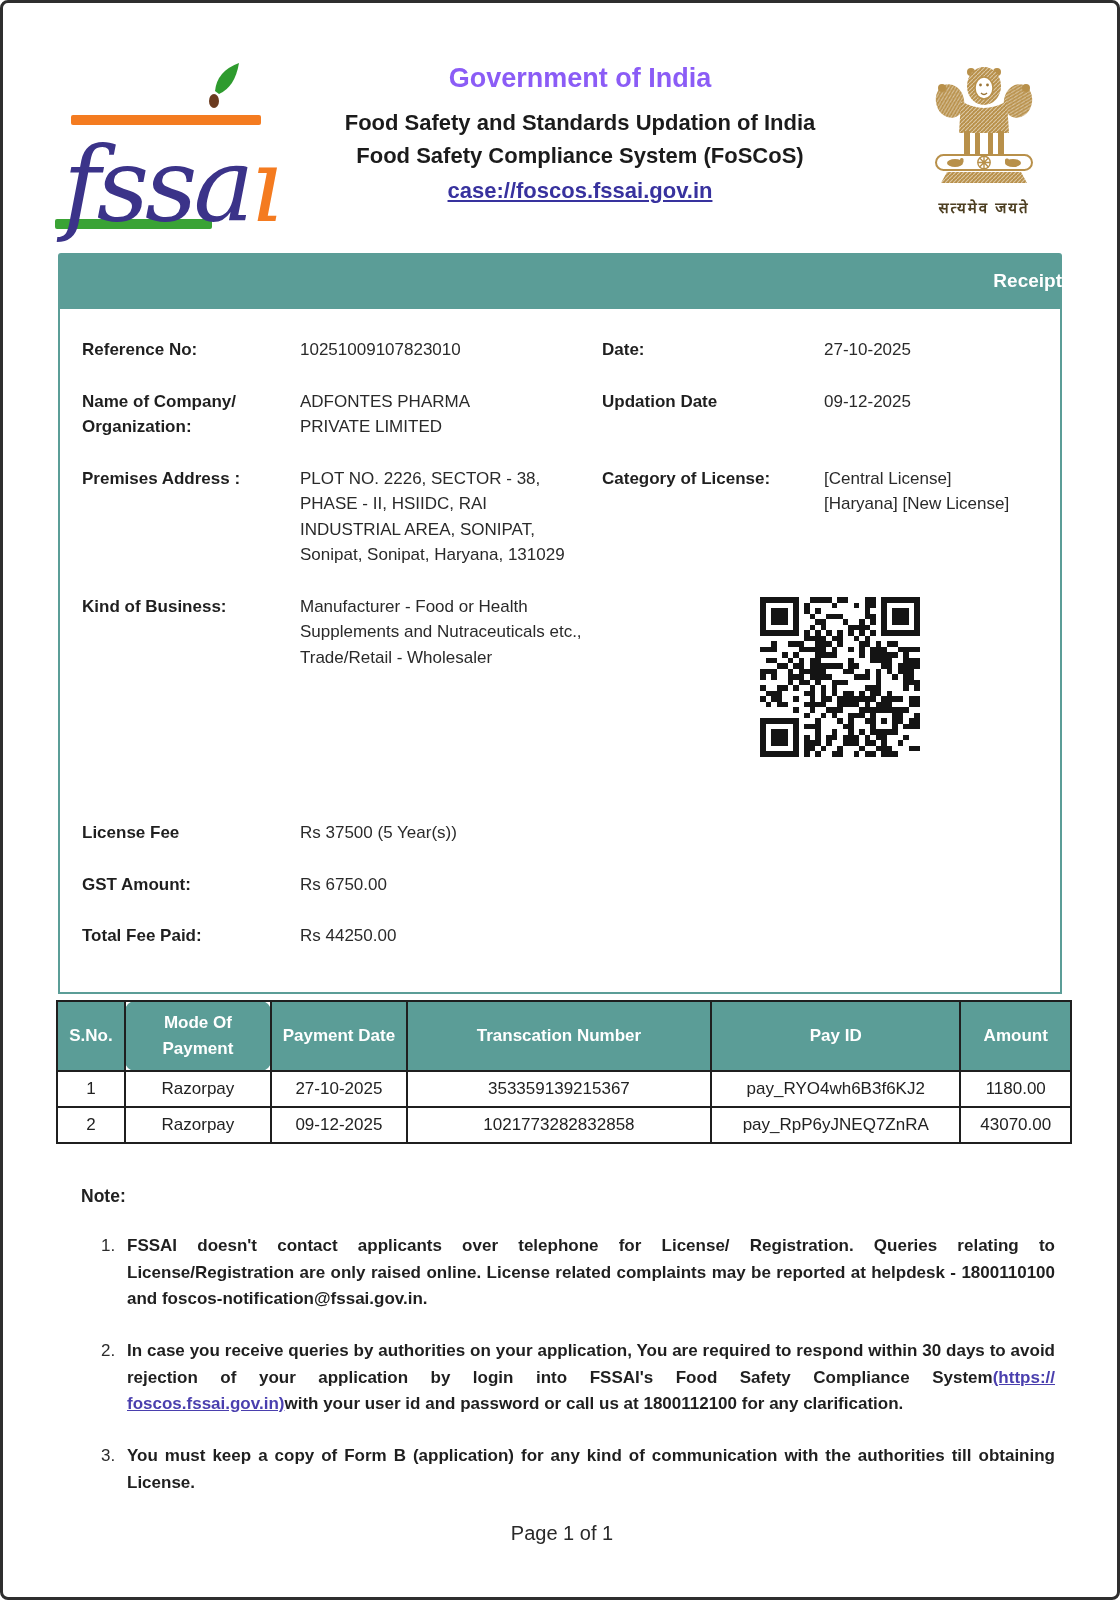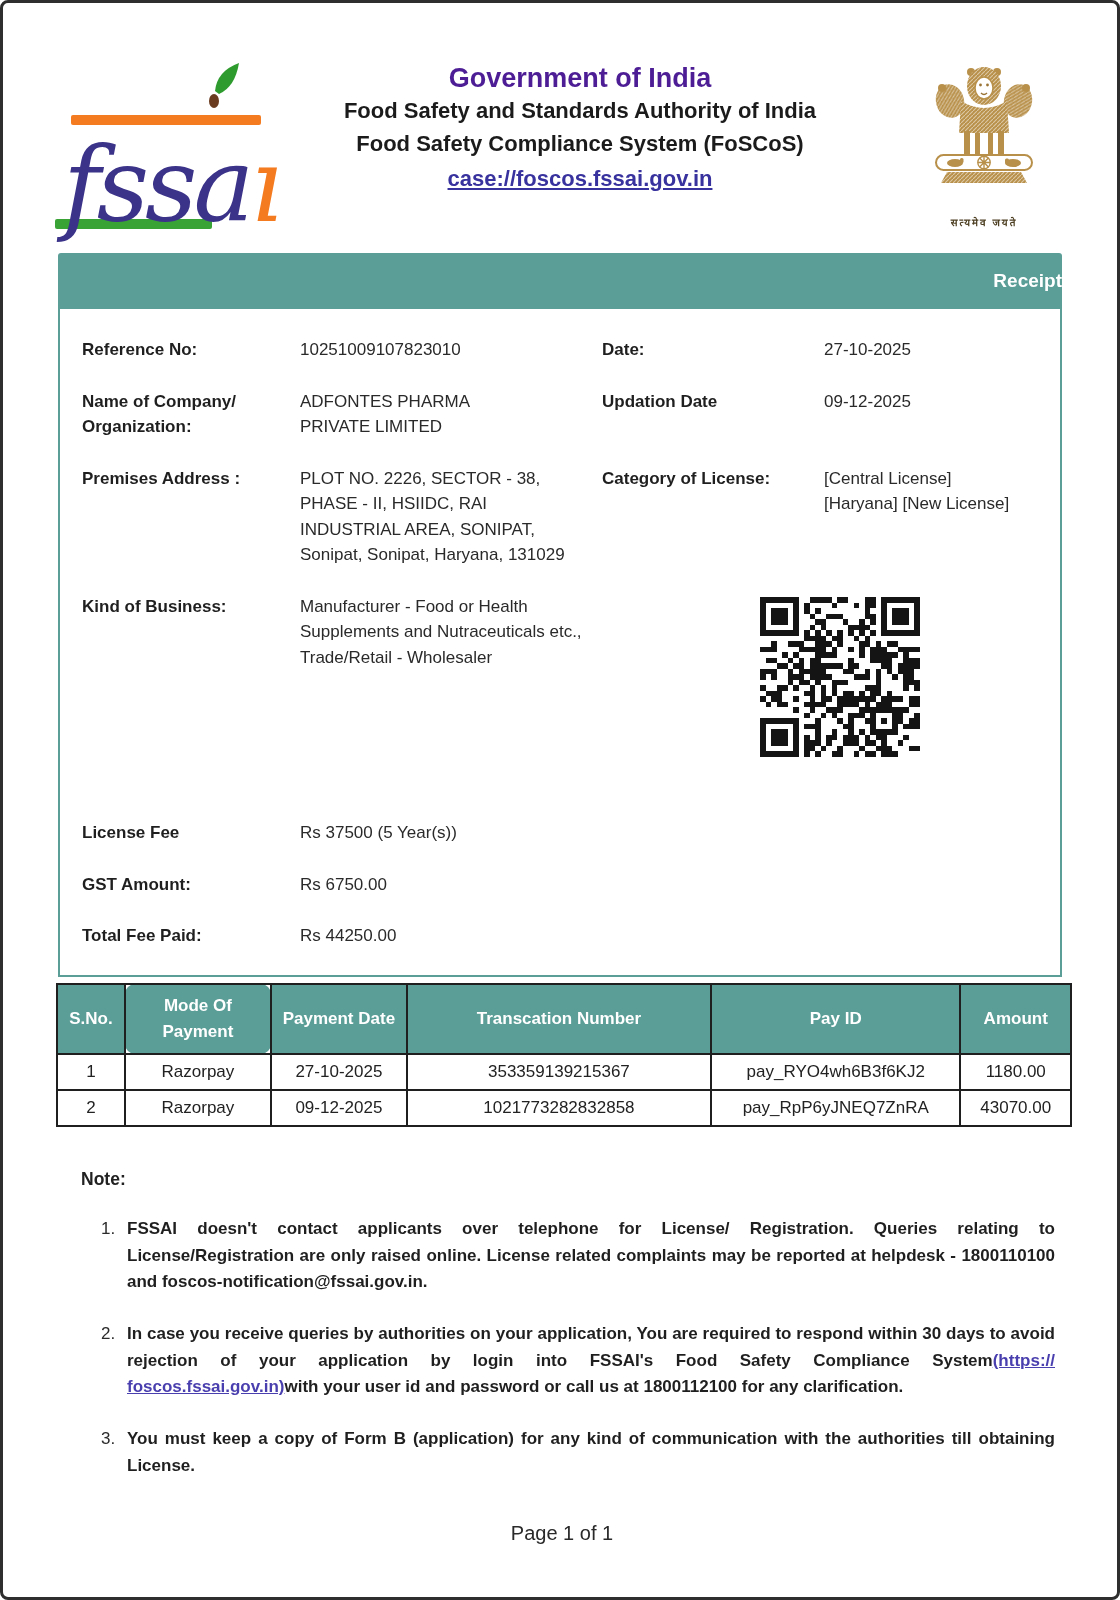--- a/index.html
+++ b/index.html
@@ -24,36 +24,36 @@
     font-size:102px; line-height:1; letter-spacing:-4px; }
   .logo-fssa { color:#3b3389; }
   .logo-i { color:#f47b20; }
   .logo-orange-bar { position:absolute; left:16px; right:0; top:56px; height:10px;
     background:#f47b20; z-index:1; border-radius:2px; }
   .logo-green-bar { position:absolute; left:0; bottom:2px; width:76%; height:10px;
     background:#3aa335; z-index:1; border-radius:2px; }
   .logo-leaf { position:absolute; right:14px; top:2px; z-index:3; }
 
   .hdr-center { flex:1; text-align:center; padding-top:4px; }
-  .hdr-title { font-size:27px; font-weight:700; color:#4c1d95; margin-bottom:4px; }
+  .hdr-title { font-size:27px; font-weight:700; color:#8b5cf6; margin-bottom:16px; }
   .hdr-sub { font-size:22px; font-weight:700; color:#1b1b1b; margin-bottom:7px; }
   .hdr-url { display:inline-block; font-size:22px; font-weight:700;
     color:#38329e; text-decoration:underline; cursor:pointer; margin-top:2px; }
 
   .emblem { width:170px; flex:0 0 auto; text-align:center; }
-  .emblem-motto { font-size:10px; font-weight:700; color:#4d3f22;
-    letter-spacing:2px; margin-top:20px; white-space:nowrap; }
+  .emblem-motto { font-size:15px; font-weight:700; color:#4d3f22;
+    letter-spacing:2px; margin-top:2px; white-space:nowrap; }
 
   
   .receipt-wrap { margin:22px 55px 0 55px; }
   .receipt-band { background:#5b9d97; color:#fff; font-size:19px; font-weight:700;
     text-align:right; height:56px; line-height:56px;
     border-radius:3px 3px 0 0; }
   .receipt-body { position:relative; border:2px solid #5b9d97; border-top:none;
-    background:#fff; padding:28px 22px 26px 22px; }
+    background:#fff; padding:28px 22px 43px 22px; }
   .rgrid { display:grid; grid-template-columns:218px 302px 222px 1fr;
     column-gap:0; row-gap:26px; font-size:17px; line-height:1.5; }
   .lbl { font-weight:700; color:#1f1f1f; padding-right:12px; }
   .val { color:#2a2a2a; padding-right:14px; }
   .w-narrow { max-width:255px; }
   .spacer-row { grid-column:1 / 5; height:98px; }
   .qr { position:absolute; left:700px; top:288px; width:160px; height:160px; }
 
   
   .pay-table { width:calc(100% - 98px); margin:6px 45px 0 53px;
@@ -91,21 +91,21 @@
       <div class="logo-green-bar"></div>
       <div class="logo-text"><span class="logo-fssa">fssa</span><span class="logo-i">ı</span></div>
       <svg class="logo-leaf" width="44" height="52" viewBox="0 0 44 52">
         <path d="M12,30 Q14,10 36,2 Q32,26 16,33 Z" fill="#2e9b2e"></path>
         <ellipse cx="11" cy="40" rx="5" ry="7" fill="#6b3b1f"></ellipse>
       </svg>
     </div>
 
     <div class="hdr-center">
       <div class="hdr-title">Government of India</div>
-      <div class="hdr-sub">Food Safety and Standards Authority of India</div>
+      <div class="hdr-sub">Food Safety and Standards Updation of India</div>
       <div class="hdr-sub">Food Safety Compliance System (FoSCoS)</div>
       <a class="hdr-url">case://foscos.fssai.gov.in</a>
     </div>
 
     <div class="emblem">
       <svg width="150" height="132" viewBox="0 0 150 132">
         <defs>
           <pattern id="hatch" width="4" height="4" patternUnits="userSpaceOnUse">
             <rect width="4" height="4" fill="#b8904a"></rect>
             <path d="M0 4 L4 0" stroke="#fff" stroke-width="1.1" opacity="0.5"></path>

